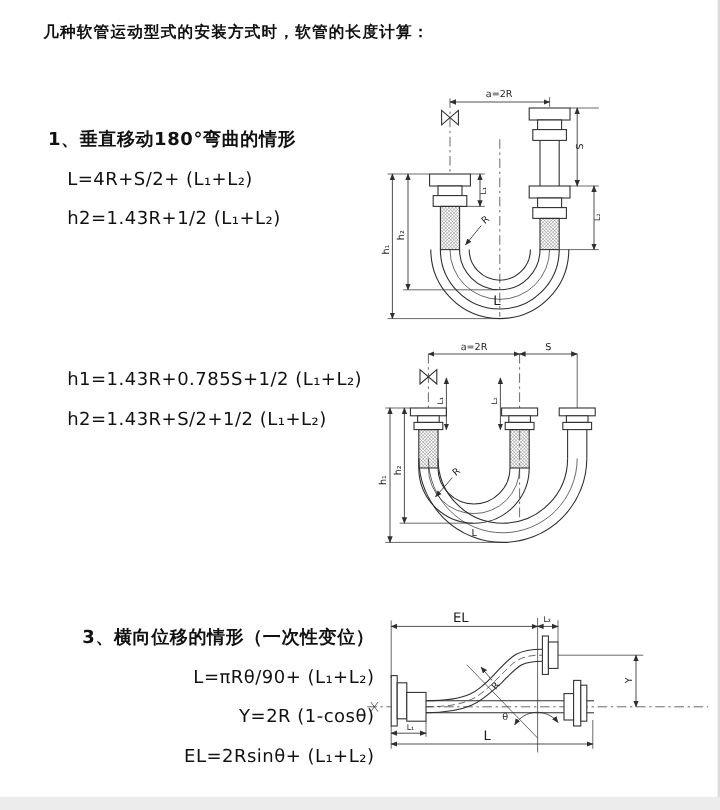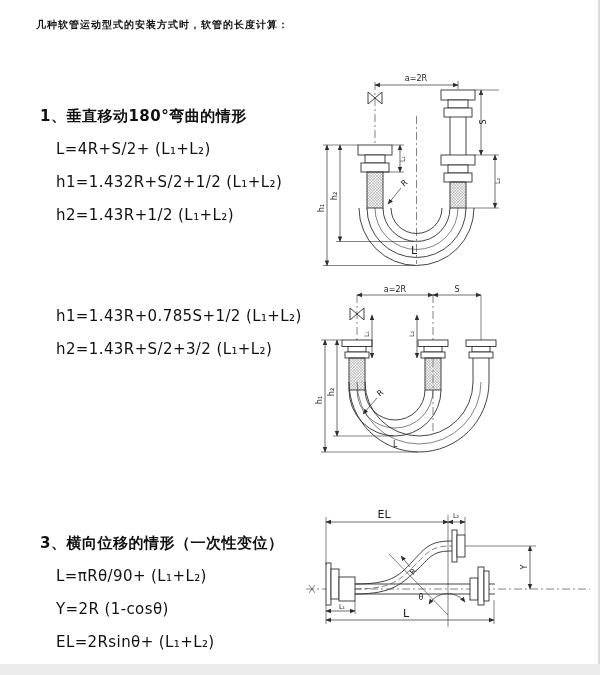--- a/index.html
+++ b/index.html
@@ -2,21 +2,21 @@
 <html><head>
 <meta charset="utf-8">
 <style>
   html,body { margin:0; padding:0; background:#fff; }
   .page {
     position:relative; width:600px; height:675px; background:#ffffff;
     font-family:"DejaVu Sans", sans-serif; color:#111; overflow:hidden;
   }
   .title {
     position:absolute; left:36px; top:18px;
-    font-size:10px; font-weight:bold; letter-spacing:1px; white-space:nowrap;
+    font-size:13px; font-weight:bold; letter-spacing:1px; white-space:nowrap;
   }
   .section { position:absolute; left:40px; width:272px; }
   .sec-heading { font-size:15px; font-weight:bold; line-height:33px; white-space:nowrap; letter-spacing:0.5px; }
   .formula { font-size:15px; line-height:33px; margin-left:16px; letter-spacing:0.4px; white-space:nowrap; }
   .diagram { position:absolute; }
   svg { overflow:visible; }
   svg .ln   { stroke:#2f2f2f; fill:none; stroke-width:0.9; }
   svg .thin { stroke:#2f2f2f; fill:none; stroke-width:0.6; }
   svg .dim  { stroke:#2f2f2f; fill:none; stroke-width:0.7; }
   svg .cl   { stroke:#2f2f2f; fill:none; stroke-width:0.6; stroke-dasharray:8 3 2 3; }
@@ -32,30 +32,29 @@
 </head>
 <body>
 
 <div class="page">
 
   <div class="title">几种软管运动型式的安装方式时，软管的长度计算：</div>
 
   <div class="section" style="top:100px;">
     <div class="sec-heading">1、垂直移动180°弯曲的情形</div>
     <div class="formula">L=4R+S/2+ (L₁+L₂)</div>
-    <div class="formula">h1=1.432R+S/2+1/2 (L₁+L₂)</div>
     <div class="formula">h2=1.43R+1/2 (L₁+L₂)</div>
   </div>
 
   <div class="section" style="top:300px;">
     <div class="formula">h1=1.43R+0.785S+1/2 (L₁+L₂)</div>
-    <div class="formula">h2=1.43R+S/2+3/2 (L₁+L₂)</div>
+    <div class="formula">h2=1.43R+S/2+1/2 (L₁+L₂)</div>
   </div>
 
-  <div class="section" style="top:527px;">
+  <div class="section" style="top:515px;text-align:right;">
     <div class="sec-heading">3、横向位移的情形（一次性变位）</div>
     <div class="formula">L=πRθ/90+ (L₁+L₂)</div>
     <div class="formula">Y=2R (1-cosθ)</div>
     <div class="formula">EL=2Rsinθ+ (L₁+L₂)</div>
   </div>
 
   <svg class="diagram" style="left:315px; top:68px;" width="235" height="200" viewBox="0 0 235 200">
     <defs>
       <marker id="ar1" viewBox="0 0 10 10" refX="9" refY="5" markerWidth="8" markerHeight="8" orient="auto-start-reverse">
         <path d="M0,1 L10,5 L0,9 z" fill="#2f2f2f"></path>

